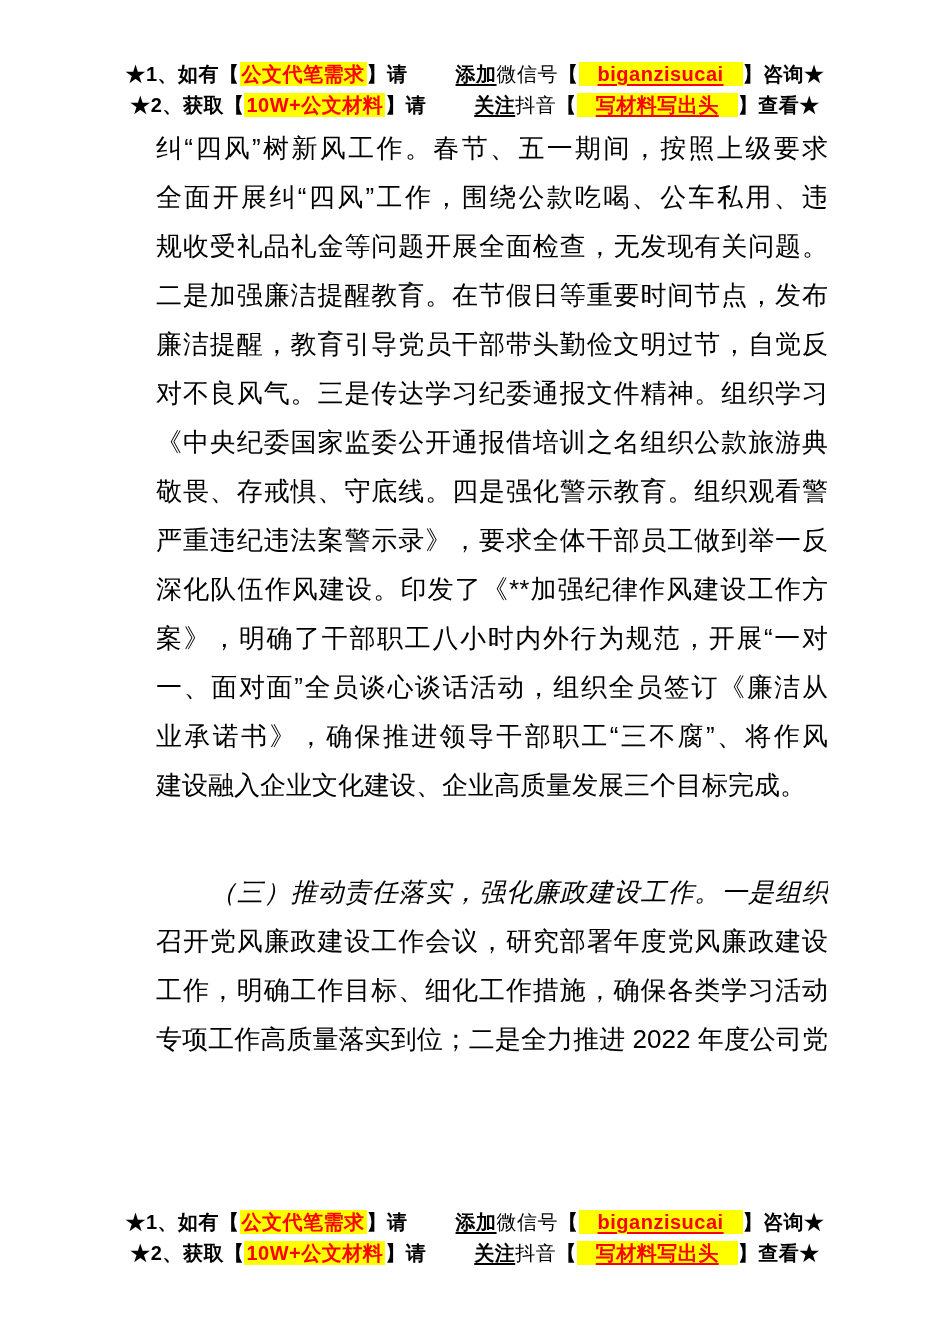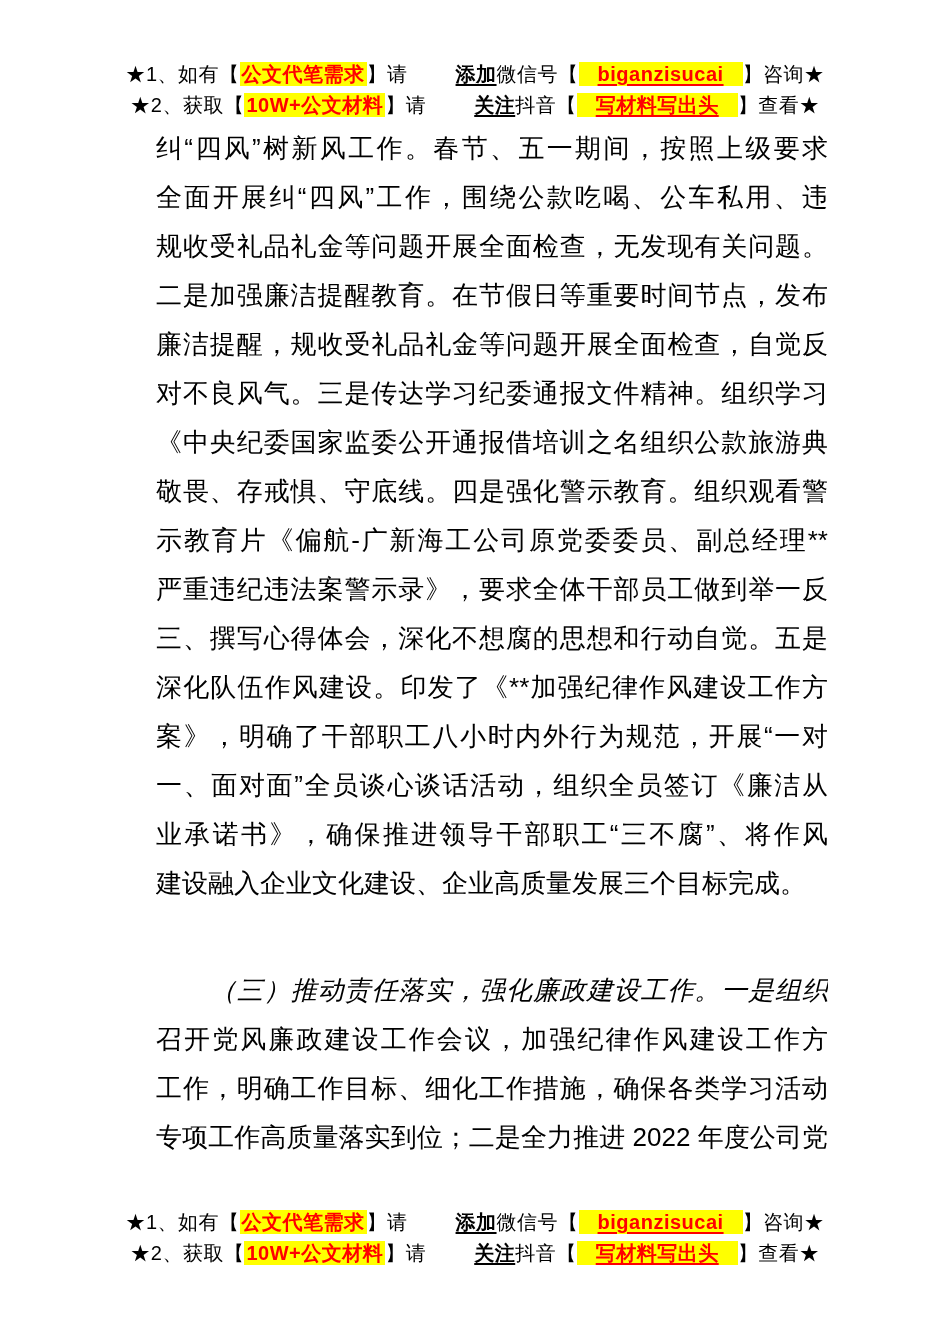--- a/index.html
+++ b/index.html
@@ -27,21 +27,21 @@
     font-size: 20px;
     line-height: 31px;
     letter-spacing: 0.5px;
     white-space: nowrap;
   }
   .banner-top { top: 59px; }
   .banner-bottom { top: 1207px; }
 
   .seg { display: inline; }
   .seg.regular { font-weight: normal; margin-top: 36px; }
-  .seg.bold { font-weight: normal; }
+  .seg.bold { font-weight: bold; }
   .seg.bold-underline {
     font-weight: bold;
     text-decoration: underline;
     text-decoration-thickness: 2px;
     text-underline-offset: 3px;
     margin-left: 48px;
   }
   .seg.highlight {
     font-weight: bold;
     background: var(--hl, #ffff00);
@@ -89,36 +89,34 @@
       <div class="banner-line"><span class="seg bold">★1、如有【</span><span class="seg highlight">公文代笔需求</span><span class="seg bold">】请</span><span class="seg bold-underline">添加</span><span class="seg regular">微信号</span><span class="seg bold">【</span><span class="seg highlight-underline">biganzisucai</span><span class="seg bold">】咨询★</span></div>
       <div class="banner-line"><span class="seg bold">★2、获取【</span><span class="seg highlight">10W+公文材料</span><span class="seg bold">】请</span><span class="seg bold-underline">关注</span><span class="seg regular">抖音</span><span class="seg bold">【</span><span class="seg highlight-underline">写材料写出头</span><span class="seg bold">】查看★</span></div>
     </header>
 
   <main class="doc-body">
       <div class="para">
         <div class="line">纠“四风”树新风工作。春节、五一期间，按照上级要求</div>
         <div class="line">全面开展纠“四风”工作，围绕公款吃喝、公车私用、违</div>
         <div class="line">规收受礼品礼金等问题开展全面检查，无发现有关问题。</div>
         <div class="line">二是加强廉洁提醒教育。在节假日等重要时间节点，发布</div>
-        <div class="line">廉洁提醒，规收受礼品礼金等问题开展全面检查，自觉反</div>
+        <div class="line">廉洁提醒，教育引导党员干部带头勤俭文明过节，自觉反</div>
         <div class="line">对不良风气。三是传达学习纪委通报文件精神。组织学习</div>
         <div class="line">《中央纪委国家监委公开通报借培训之名组织公款旅游典</div>
         <div class="line">敬畏、存戒惧、守底线。四是强化警示教育。组织观看警</div>
-        <div class="line">示教育片《偏航-广新海工公司原党委委员、副总经理**</div>
         <div class="line">严重违纪违法案警示录》，要求全体干部员工做到举一反</div>
-        <div class="line">三、撰写心得体会，深化不想腐的思想和行动自觉。五是</div>
         <div class="line">深化队伍作风建设。印发了《**加强纪律作风建设工作方</div>
         <div class="line">案》，明确了干部职工八小时内外行为规范，开展“一对</div>
         <div class="line">一、面对面”全员谈心谈话活动，组织全员签订《廉洁从</div>
         <div class="line">业承诺书》，确保推进领导干部职工“三不腐”、将作风</div>
         <div class="line flush-left">建设融入企业文化建设、企业高质量发展三个目标完成。</div>
       </div>
       <div class="para">
         <div class="line indent">（三）推动责任落实，强化廉政建设工作。一是组织</div>
-        <div class="line">召开党风廉政建设工作会议，加强纪律作风建设工作方</div>
+        <div class="line">召开党风廉政建设工作会议，研究部署年度党风廉政建设</div>
         <div class="line">工作，明确工作目标、细化工作措施，确保各类学习活动</div>
         <div class="line">专项工作高质量落实到位；二是全力推进 2022 年度公司党</div>
       </div>
     </main>
 
   <footer class="banner banner-bottom">
       <div class="banner-line"><span class="seg bold">★1、如有【</span><span class="seg highlight">公文代笔需求</span><span class="seg bold">】请</span><span class="seg bold-underline">添加</span><span class="seg regular">微信号</span><span class="seg bold">【</span><span class="seg highlight-underline">biganzisucai</span><span class="seg bold">】咨询★</span></div>
       <div class="banner-line"><span class="seg bold">★2、获取【</span><span class="seg highlight">10W+公文材料</span><span class="seg bold">】请</span><span class="seg bold-underline">关注</span><span class="seg regular">抖音</span><span class="seg bold">【</span><span class="seg highlight-underline">写材料写出头</span><span class="seg bold">】查看★</span></div>
     </footer>
 </div>

